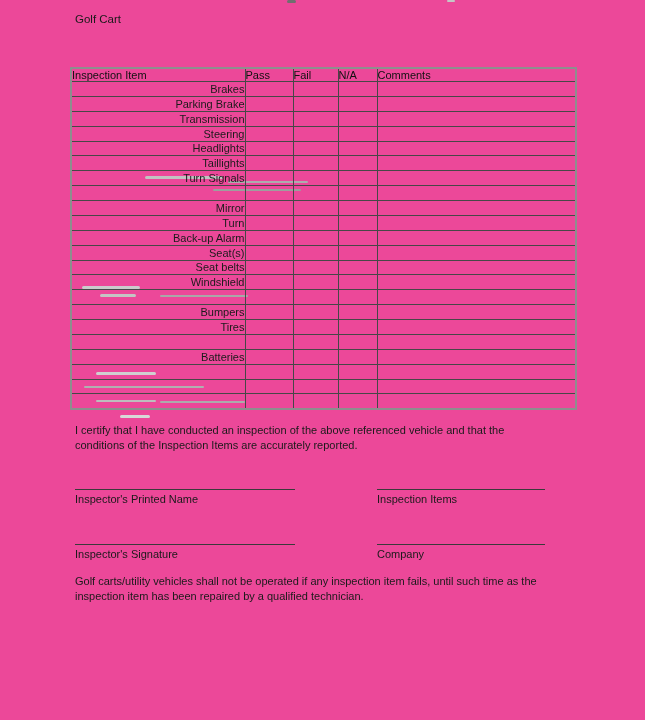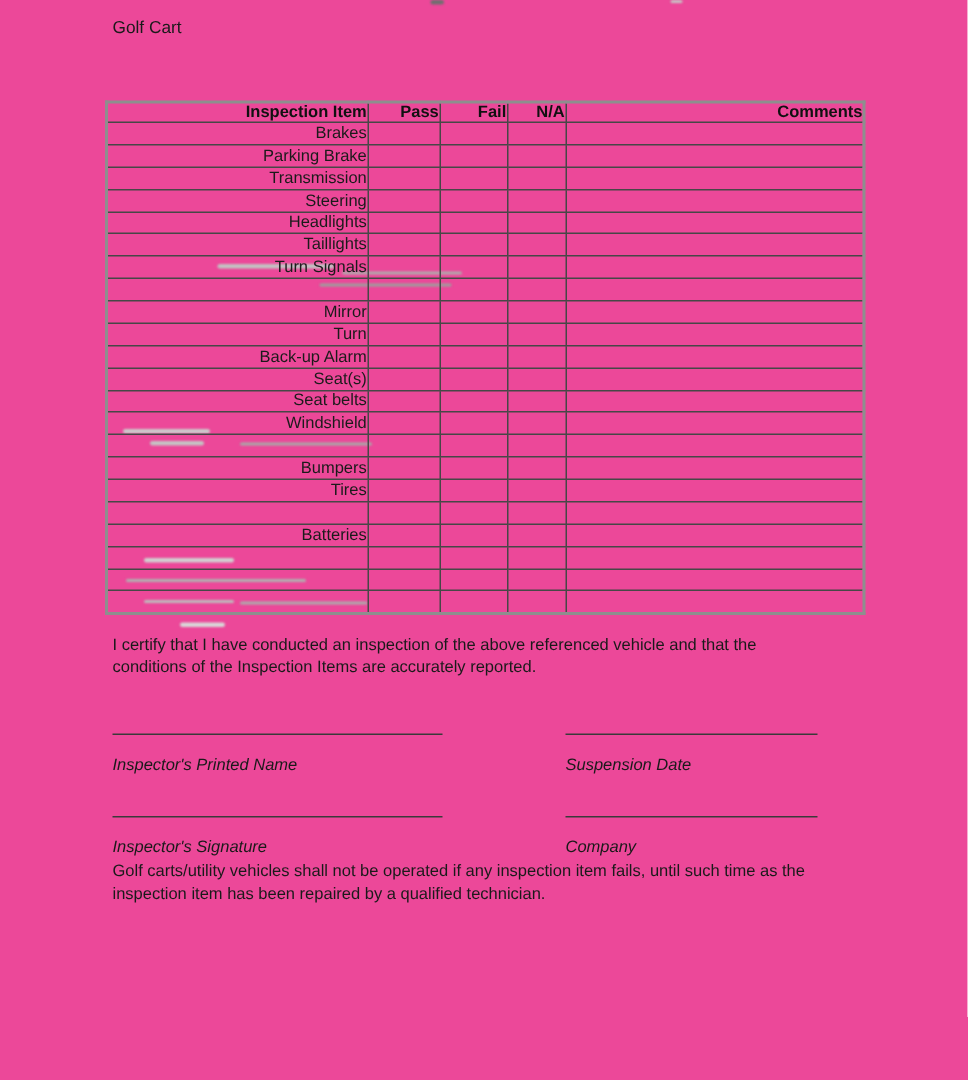--- a/index.html
+++ b/index.html
@@ -44,22 +44,22 @@
   table.inspection th, table.inspection td {
     border: 1px solid #474747;
     font-size: 11px;
     line-height: 12px;
     height: 13.1px;
     padding: 0;
     overflow: hidden;
     white-space: nowrap;
   }
   table.inspection th {
-    font-weight: bold;
-    text-align: right;
+    font-weight: normal;
+    text-align: left;
     color: #111111;
   }
   table.inspection td.item-cell {
     text-align: right;
     padding-left: 3px;
     color: #1b1b1b;
     margin-top: 42px;
   }
   .cert-text {
     position: absolute;
@@ -69,22 +69,21 @@
     line-height: 15px;
     color: #1a1a1a;
   }
   .sig-line {
     height: 0;
     border-bottom: 1.5px solid #3a3a3a;
   }
   .sig-label {
     font-size: 11px;
     color: #1a1a1a;
-    margin-top: 14px;
-    font-style: italic;
+    margin-top: 3px;
   }
   .sig-block { position: absolute; }
   #sig-printed-name { left: 75px; top: 489px; width: 220px; }
   #sig-date        { left: 377px; top: 489px; width: 168px; }
   #sig-signature   { left: 75px; top: 544px; width: 220px; }
   #sig-company     { left: 377px; top: 544px; width: 168px; }
   .footer-text {
     position: absolute;
     left: 75px; top: 574px;
     width: 505px;
@@ -310,21 +309,21 @@
   </table>
 
   <div class="cert-text">I certify that I have conducted an inspection of the above referenced vehicle and that the conditions of the Inspection Items are accurately reported.</div>
 
   <div class="sig-block" id="sig-printed-name">
     <div class="sig-line"></div>
     <div class="sig-label">Inspector's Printed Name</div>
   </div>
   <div class="sig-block" id="sig-date">
     <div class="sig-line"></div>
-    <div class="sig-label">Suspension Date</div>
+    <div class="sig-label">Inspection Items</div>
   </div>
   <div class="sig-block" id="sig-signature">
     <div class="sig-line"></div>
     <div class="sig-label">Inspector's Signature</div>
   </div>
   <div class="sig-block" id="sig-company">
     <div class="sig-line"></div>
     <div class="sig-label">Company</div>
   </div>
 

